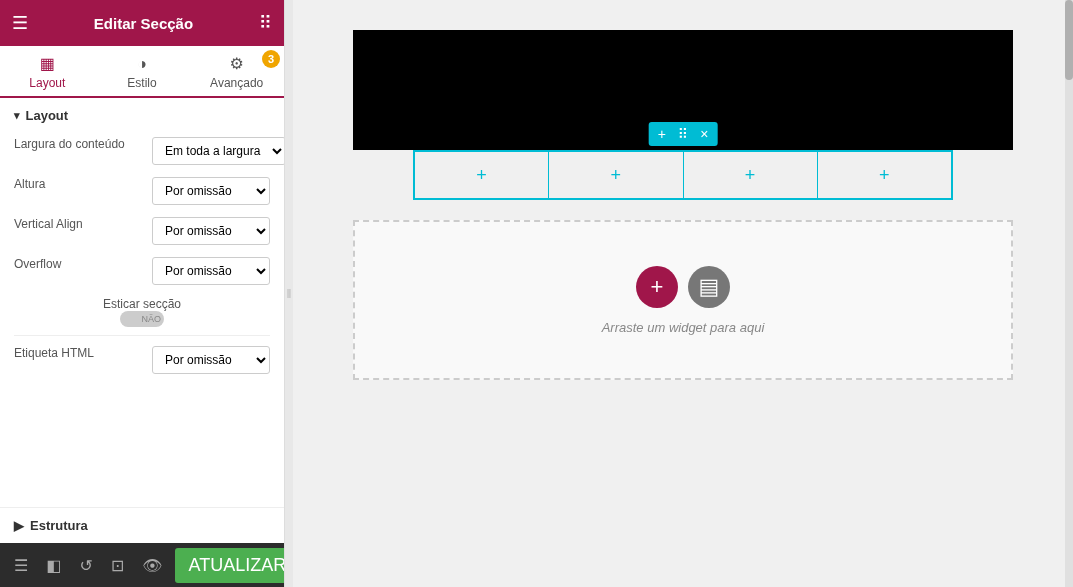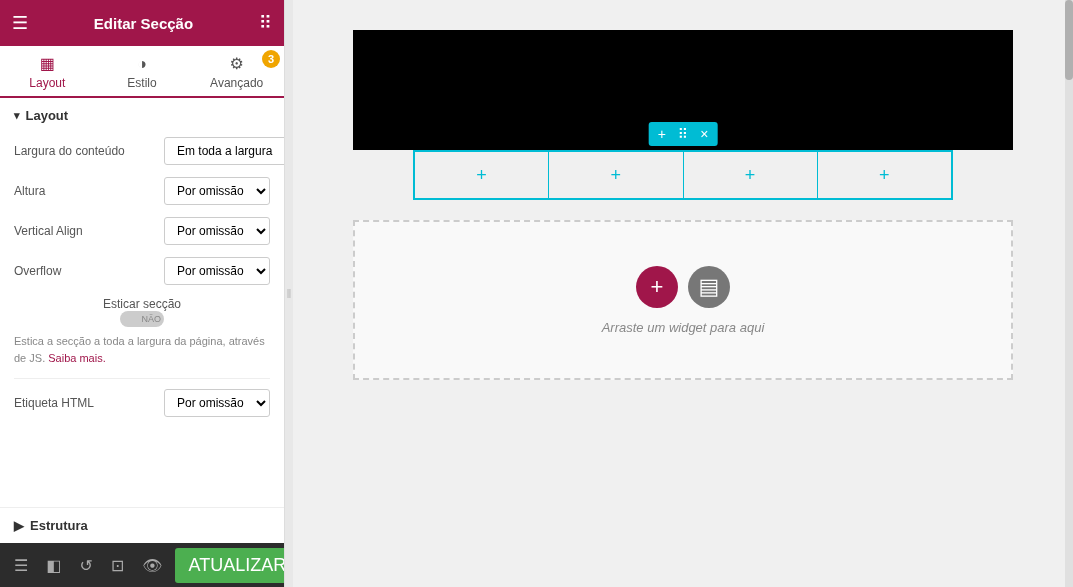--- a/index.html
+++ b/index.html
@@ -92,23 +92,22 @@
       font-weight: bold;
       font-size: 13px;
       color: #333;
       margin-bottom: 14px;
       cursor: pointer;
     }
     .section-header .arrow { font-size: 11px; }
 
     .form-row {
       display: flex;
-      align-items: center;
       margin-bottom: 12px;
-      gap: 20px;
+      gap: 8px;
     }
     .form-label {
       width: 130px;
       min-width: 130px;
       color: #555;
       font-size: 12px;
     }
     .form-select {
       flex: 1;
       border: 1px solid #ccc;
@@ -369,23 +368,20 @@
       </select>
     </div>
 
     <div class="toggle-row">
       <span class="toggle-label">Esticar secção</span>
       <div class="toggle-switch">
         <span class="toggle-switch-text">NÃO</span>
       </div>
     </div>
 
-    <p class="hint-text">
-      <span>Estica a secção a toda a largura da página, através de JS.</span> <a href="#">Saiba mais.</a>
-    </p>
 
     <hr class="divider">
 
     <div class="form-row">
       <span class="form-label">Etiqueta HTML</span>
       <select class="form-select">
         <option>Por omissão</option>
       </select>
     </div>
 

